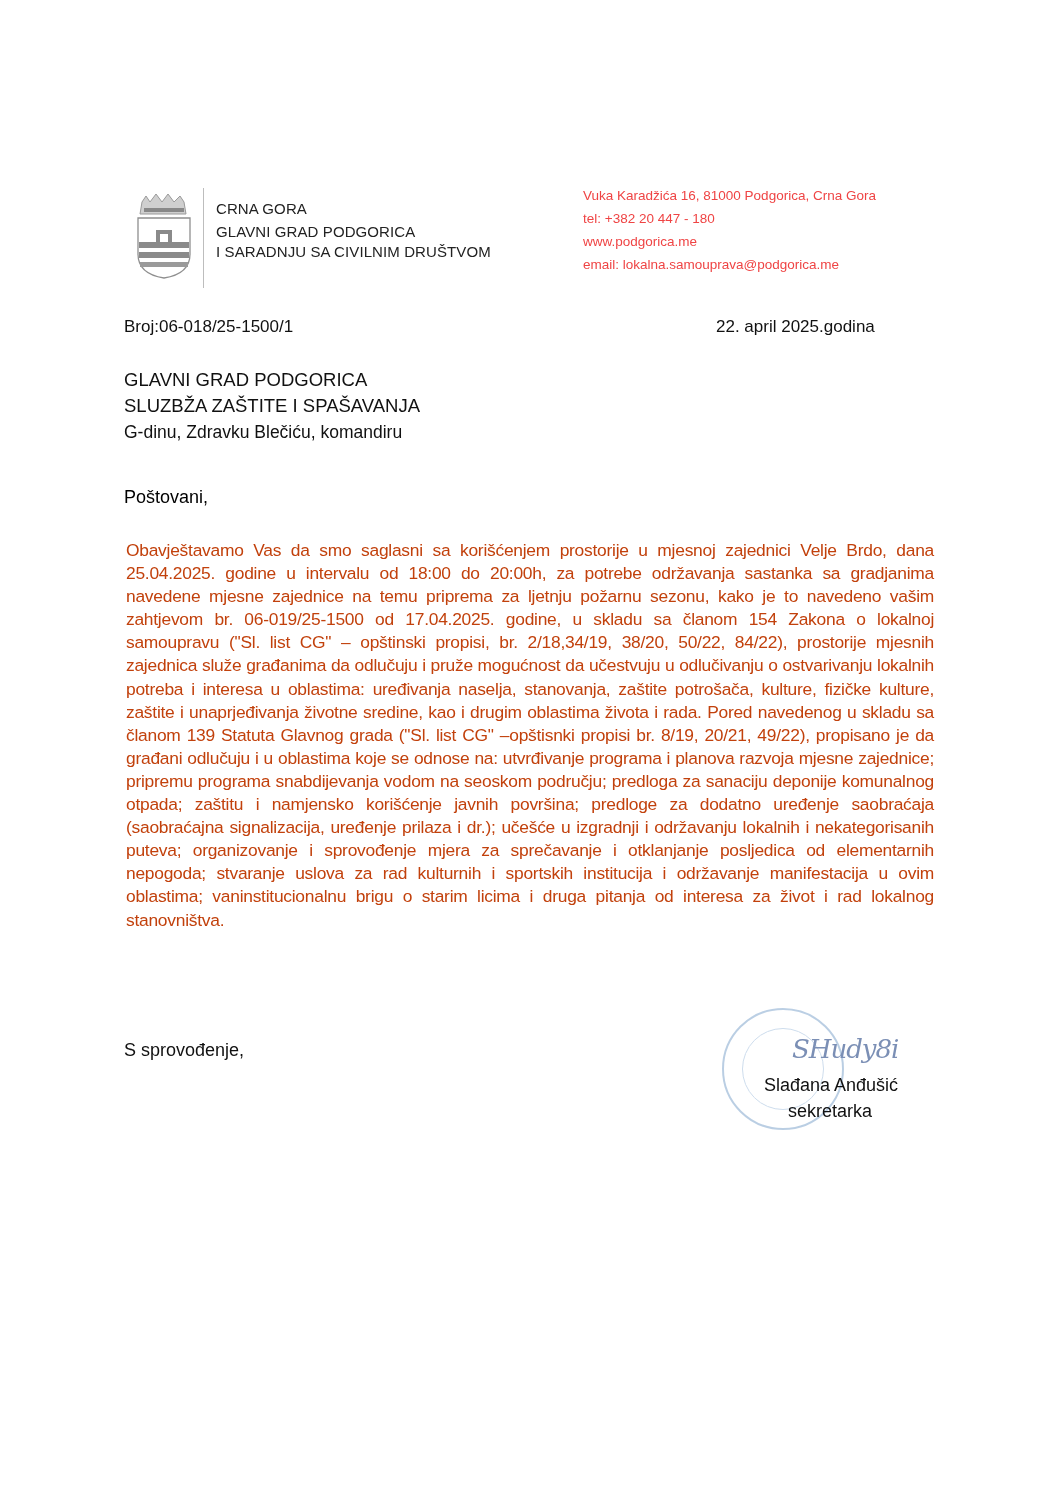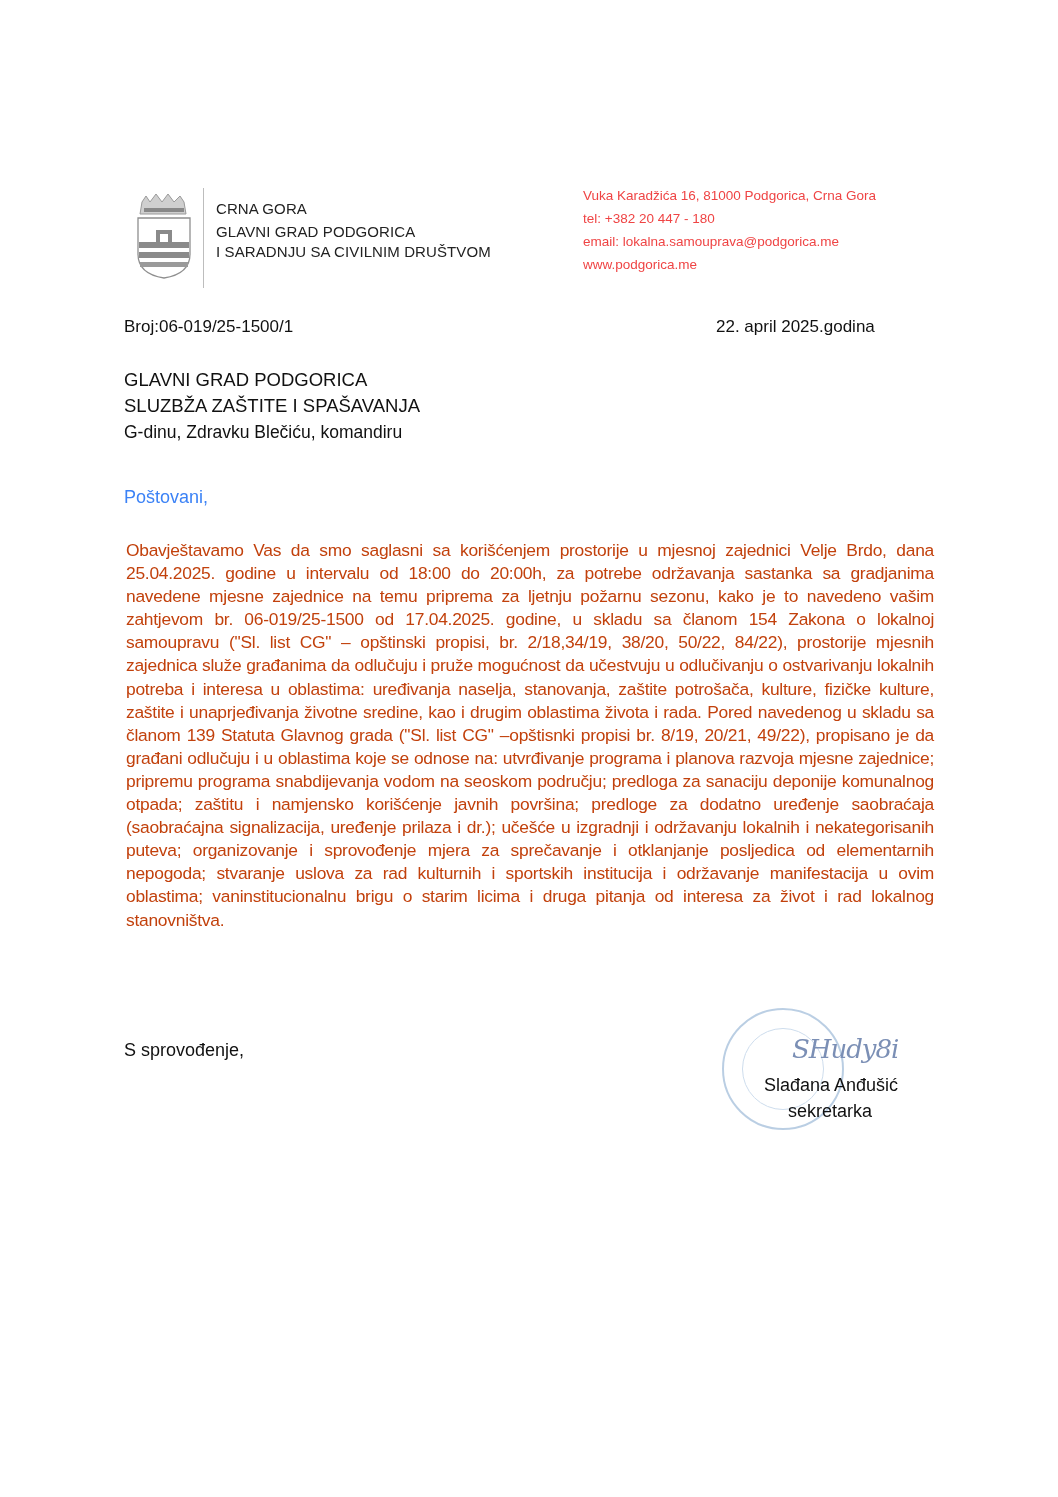--- a/index.html
+++ b/index.html
@@ -16,21 +16,21 @@
   .contact { position: absolute; left: 583px; top: 184px; font-family: "Liberation Sans", sans-serif; font-size: 13.5px; line-height: 23px; color: #ef4444; }
   .contact div { white-space: nowrap; }
 
   .meta-left, .meta-right { position: absolute; top: 317px; font-family: "Liberation Sans", sans-serif; font-size: 17px; color: #111; }
   .meta-left { left: 124px; }
   .meta-right { left: 716px; }
 
   .recipient { position: absolute; left: 124px; top: 367px; font-family: "Liberation Sans", sans-serif; font-size: 18.5px; line-height: 26px; color: #111; }
   .recipient .last { font-size: 17.5px; }
 
-  .greeting { position: absolute; left: 124px; top: 487px; font-family: "Liberation Sans", sans-serif; font-size: 18px; color: #3b82f6; }
+  .greeting { position: absolute; left: 124px; top: 487px; font-family: "Liberation Sans", sans-serif; font-size: 18px; color: #000000; }
 
   .body-text { position: absolute; left: 126px; top: 539px; width: 808px; font-family: Liberation Sans, sans-serif; font-size: 17.4px; line-height: 23.1px; text-align: justify; color: #c2410c; letter-spacing: -0.25px; }
 
   .closing { position: absolute; left: 124px; top: 1040px; font-family: "Liberation Sans", sans-serif; font-size: 18px; color: #111; }
 
   .stamp { position: absolute; left: 722px; top: 1008px; width: 118px; height: 118px; border-radius: 50%; border: 2px solid #aac3dd; opacity: 0.8; }
   .stamp::after { content: ""; position: absolute; inset: 18px; border-radius: 50%; border: 1px solid #c1d4e8; }
   .signature { position: absolute; left: 792px; top: 1034px; font-family: "DejaVu Serif", serif; font-style: italic; font-size: 26px; color: #7b8fb5; letter-spacing: -1px; }
 
   .signer { position: absolute; left: 764px; top: 1072px; font-family: "Liberation Sans", sans-serif; font-size: 18px; line-height: 26px; color: #111; }
@@ -60,25 +60,25 @@
 
   <div class="org">
     <div>CRNA GORA</div>
     <div>GLAVNI GRAD PODGORICA</div>
     <div class="tight">I SARADNJU SA CIVILNIM DRUŠTVOM</div>
   </div>
 
   <div class="contact">
     <div>Vuka Karadžića 16, 81000 Podgorica, Crna Gora</div>
     <div>tel: +382 20 447 - 180</div>
+    <div>www.podgorica.me</div>
     <div>email: lokalna.samouprava@podgorica.me</div>
-    <div>www.podgorica.me</div>
   </div>
 
-  <div class="meta-left">Broj:06-019/25-1500/1</div>
+  <div class="meta-left">Broj:06-018/25-1500/1</div>
   <div class="meta-right">22. april 2025.godina</div>
 
   <div class="recipient">
     <div>GLAVNI GRAD PODGORICA</div>
     <div>SLUZBŽA ZAŠTITE I SPAŠAVANJA</div>
     <div class="last">G-dinu, Zdravku Blečiću, komandiru</div>
   </div>
 
   <div class="greeting">Poštovani,</div>
 

